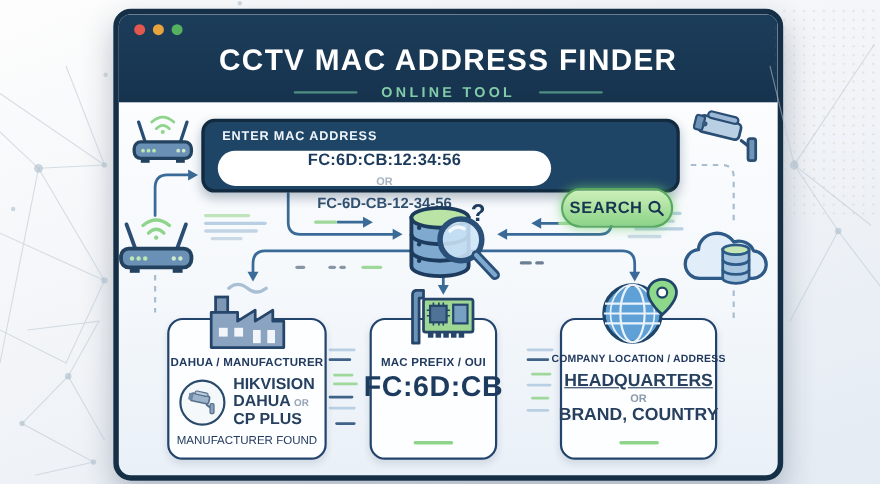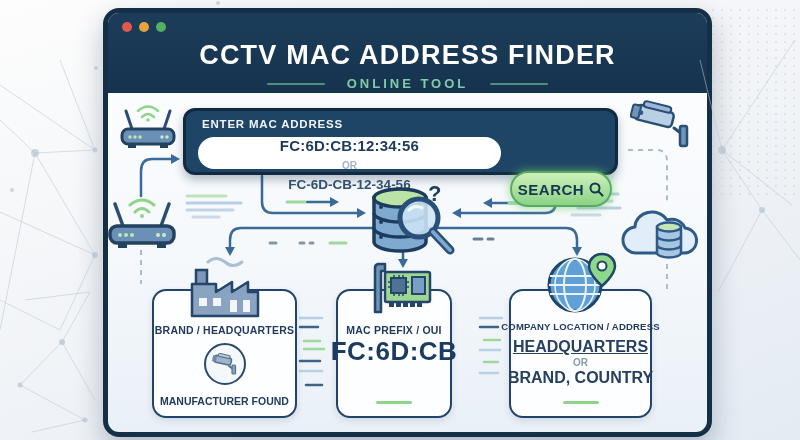--- a/index.html
+++ b/index.html
@@ -63,21 +63,21 @@
   .card-oui{left:336px;top:289px;width:116px;height:129px;padding-top:33px;}
   .card-location{left:509px;top:289px;width:143px;height:129px;padding-top:30px;}
   .card-heading{color:#223a5e;font-size:10.5px;font-weight:800;letter-spacing:.2px;white-space:nowrap;}
   .card-location .card-heading{font-size:9.5px;}
   .brand-row{display:flex;align-items:center;gap:7px;margin-top:7px;}
   .cam-circle{width:42px;height:42px;border-radius:50%;border:2.5px solid #2a4a6b;
     background:#f4f8fb;display:flex;align-items:center;justify-content:center;}
   .brand-names{display:flex;flex-direction:column;line-height:15px;}
   .brand-names .b{color:#27405f;font-size:14.5px;font-weight:800;white-space:nowrap;}
   .brand-names .or-sm{color:#97a6b6;font-size:9px;font-weight:800;margin-left:3px;}
-  .card-footer{margin-top:auto;margin-bottom:9px;color:#223a5e;font-size:10.5px;font-weight:700;}
+  .card-footer{margin-top:auto;margin-bottom:9px;color:#223a5e;font-size:10.5px;font-weight:400;}
   .oui-value{color:#1d3b5e;font-size:26px;font-weight:800;letter-spacing:.5px;}
   .accent-underline{margin-top:auto;margin-bottom:12px;width:36px;height:3px;
     background:var(--accent-green);border-radius:2px;}
   .loc-line{color:#27405f;font-size:16px;font-weight:800;white-space:nowrap;}
   .loc-line.first{margin-top:6px;text-decoration:underline;}
   .loc-or{color:#8c9aab;font-size:10px;font-weight:800;margin:1px 0;}
 
   .layer{left:0;top:0;z-index:3;pointer-events:none;}
   .decor{z-index:2;}
   .icon{z-index:5;pointer-events:none;}
@@ -308,33 +308,38 @@
   <svg class="abs icon" width="72" height="62" viewBox="0 0 72 62" style="left:546px;top:252px;">
     <circle cx="29" cy="33" r="26" fill="#5fa1d6" stroke="#1f4569" stroke-width="3"></circle>
     <ellipse cx="29" cy="33" rx="11" ry="26" fill="none" stroke="#eaf3fb" stroke-width="2"></ellipse>
     <ellipse cx="29" cy="33" rx="20" ry="26" fill="none" stroke="#eaf3fb" stroke-width="1.5"></ellipse>
     <path d="M4,24 h50 M3,33 h52 M4,42 h50" stroke="#eaf3fb" stroke-width="2" fill="none"></path>
     <path d="M56,2 c-8,0 -13,6 -13,12 c0,9 13,20 13,20 c0,0 13,-11 13,-20 c0,-6 -5,-12 -13,-12 z" fill="#8ed88c" stroke="#1f4569" stroke-width="2.5" stroke-linejoin="round"></path>
     <circle cx="56" cy="14" r="4.5" fill="#ffffff" stroke="#1f4569" stroke-width="2"></circle>
   </svg>
 
   <div class="abs card card-brand">
-    <div class="card-heading">BRAND / HEADQUARTERS</div>
+    <div class="card-heading">DAHUA / MANUFACTURER</div>
     <div class="brand-row">
       <div class="cam-circle">
         <svg width="28" height="24" viewBox="0 0 28 24">
           <g transform="rotate(12 13 10)">
             <rect x="3" y="5" width="17" height="7" rx="2" fill="#9db4cb" stroke="#57718c" stroke-width="1.5"></rect>
             <rect x="1" y="5.5" width="4" height="6" fill="#6f8aa6"></rect>
             <rect x="6" y="2.5" width="12" height="3" rx="1.5" fill="#b9cad9" stroke="#57718c" stroke-width="1"></rect>
           </g>
           <path d="M18,14 l4,3" stroke="#57718c" stroke-width="2" stroke-linecap="round"></path>
           <rect x="21" y="13" width="3.5" height="9" rx="1" fill="#8aa3bf" stroke="#57718c" stroke-width="1.2"></rect>
         </svg>
       </div>
+      <div class="brand-names">
+        <span class="b">HIKVISION</span>
+        <span class="b"><span>DAHUA</span><span class="or-sm">OR</span></span>
+        <span class="b">CP PLUS</span>
+      </div>
     </div>
     <div class="card-footer">MANUFACTURER FOUND</div>
   </div>
 
   <div class="abs card card-oui">
     <div class="card-heading">MAC PREFIX / OUI</div>
     <div class="oui-value">FC:6D:CB</div>
     <div class="accent-underline"></div>
   </div>
 

